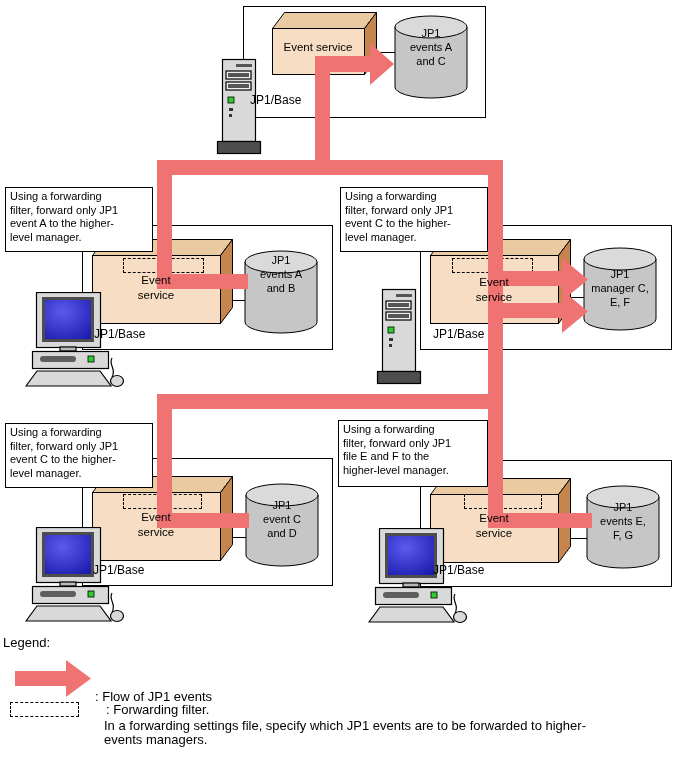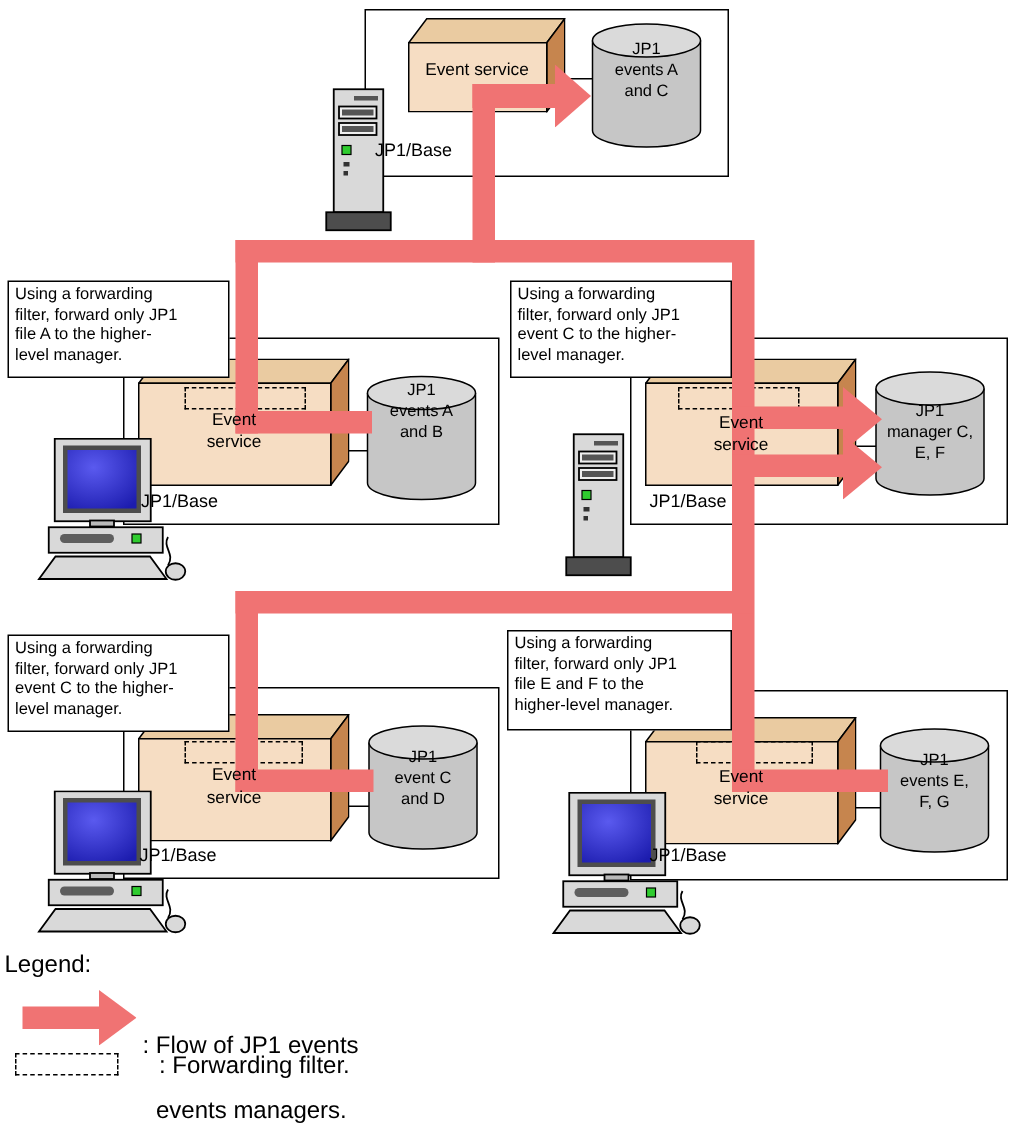--- a/index.html
+++ b/index.html
@@ -10,21 +10,21 @@
   .conn{position:absolute;height:1px;background:#000;z-index:2;}
   .computer{position:absolute;z-index:3;}
   .cyl{position:absolute;z-index:3;}
   .dashed-filter{position:absolute;border:1px dashed #000;background:transparent;z-index:3;}
   .flow{position:absolute;background:var(--flow,#F07373);z-index:4;}
   .flow-head{position:absolute;background:var(--flow,#F07373);clip-path:polygon(0 0,100% 50%,0 100%);z-index:4;}
   .base-label{position:absolute;font-size:12px;white-space:nowrap;z-index:6;}
   .svc-label{position:absolute;font-size:11.5px;line-height:15px;text-align:center;z-index:6;}
   .cyl-label{position:absolute;font-size:11px;line-height:14px;text-align:center;z-index:6;}
   .callout{position:absolute;background:#fff;border:1px solid #000;font-size:11px;line-height:13.5px;padding:2px 0 0 4px;z-index:7;}
-  .legend-text{position:absolute;font-size:16px;white-space:nowrap;z-index:1;}
+  .legend-text{position:absolute;font-size:13px;white-space:nowrap;z-index:1;}
 </style>
 </head>
 <body>
 
 <svg width="0" height="0" style="position:absolute" aria-hidden="true">
   <defs>
     <radialGradient id="scr" cx="38%" cy="30%" r="85%">
       <stop offset="0" stop-color="#5A5AEF"></stop>
       <stop offset="1" stop-color="#1C1CAE"></stop>
     </radialGradient>
@@ -200,21 +200,21 @@
   </div>
   <div class="base-label" style="left:94px;top:327px">JP1/Base</div>
   <div class="cyl-label" style="left:246px;top:253px;width:70px">
     <div>JP1</div>
     <div>events A</div>
     <div>and B</div>
   </div>
   <div class="callout" style="left:5px;top:187px;width:142px;height:61px">
     <div>Using a forwarding</div>
     <div>filter, forward only JP1</div>
-    <div>file A to the higher-</div>
+    <div>event A to the higher-</div>
     <div>level manager.</div>
   </div>
 
   <div class="svc-label" style="left:448px;top:275px;width:92px">
     <div>Event</div>
     <div>service</div>
   </div>
   <div class="base-label" style="left:433px;top:327px">JP1/Base</div>
   <div class="cyl-label" style="left:585px;top:267px;width:70px">
     <div>JP1</div>
@@ -261,15 +261,16 @@
     <div>file E and F to the</div>
     <div>higher-level manager.</div>
   </div>
 
   <div class="legend-text" style="left:3px;top:635px">Legend:</div>
   <div class="flow" style="left:15px;top:671px;width:51px;height:15px;z-index:1"></div>
   <div class="flow-head" style="left:66px;top:660px;width:25px;height:37px;z-index:1"></div>
   <div class="legend-text" style="left:95px;top:689px">: Flow of JP1 events</div>
   <div class="dashed-filter" style="left:10px;top:702px;width:67px;height:13px;z-index:1"></div>
   <div class="legend-text" style="left:106px;top:702px">: Forwarding filter.</div>
+  <div class="legend-text" style="left:104px;top:718px">In a forwarding settings file, specify which JP1 events are to be forwarded to higher-</div>
   <div class="legend-text" style="left:104px;top:732px">events managers.</div>
 
 </div>
 
 </body></html>

